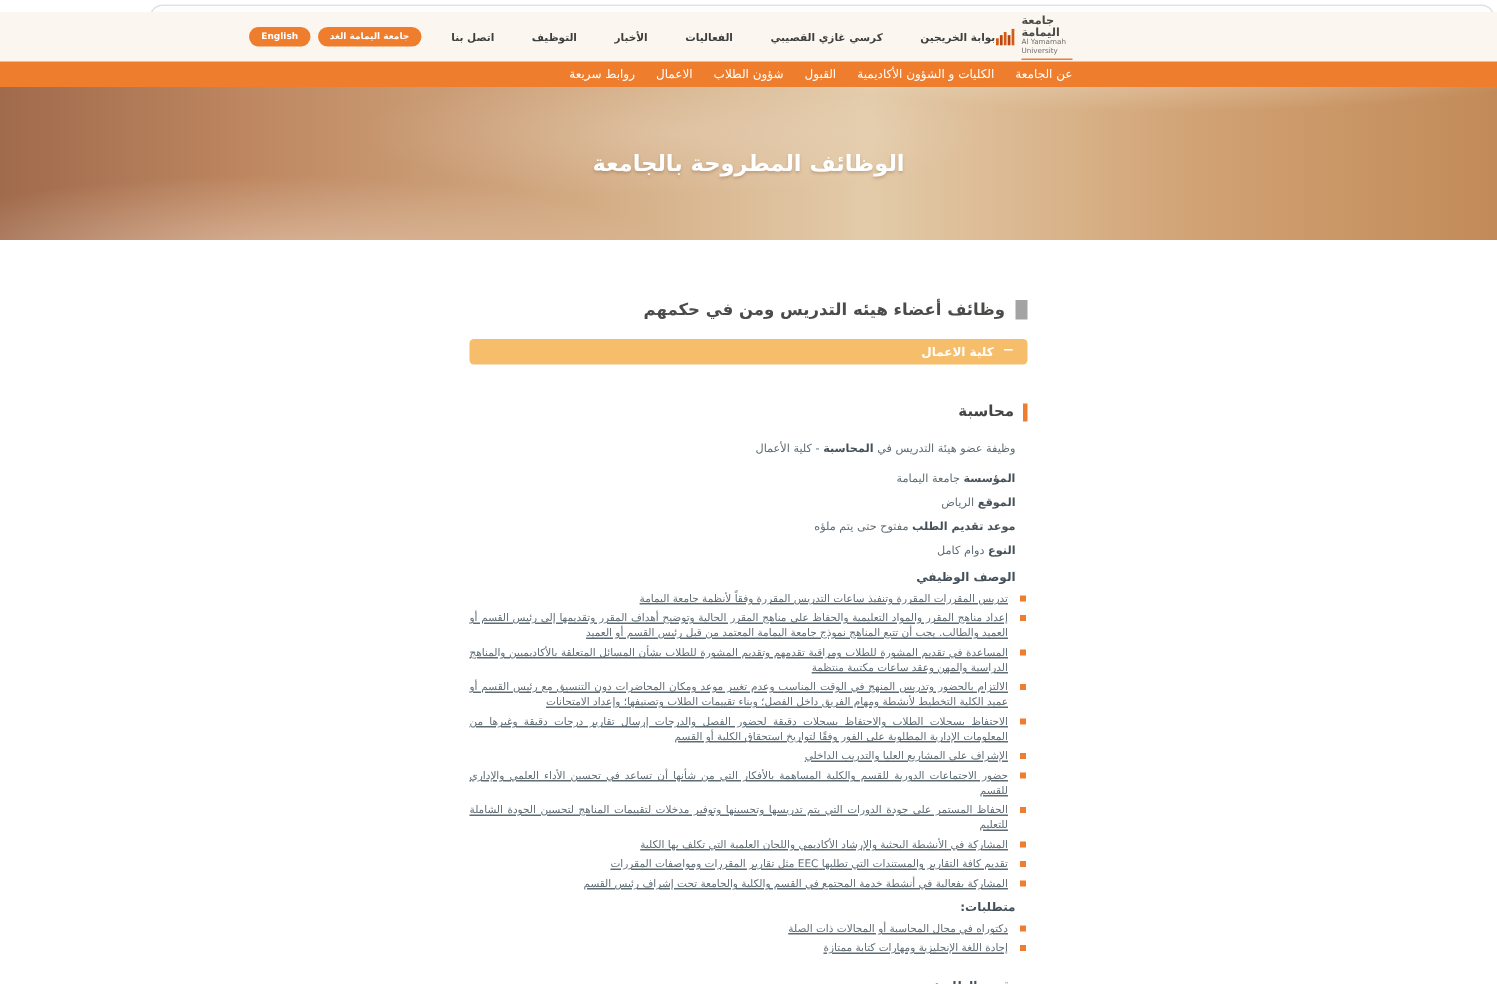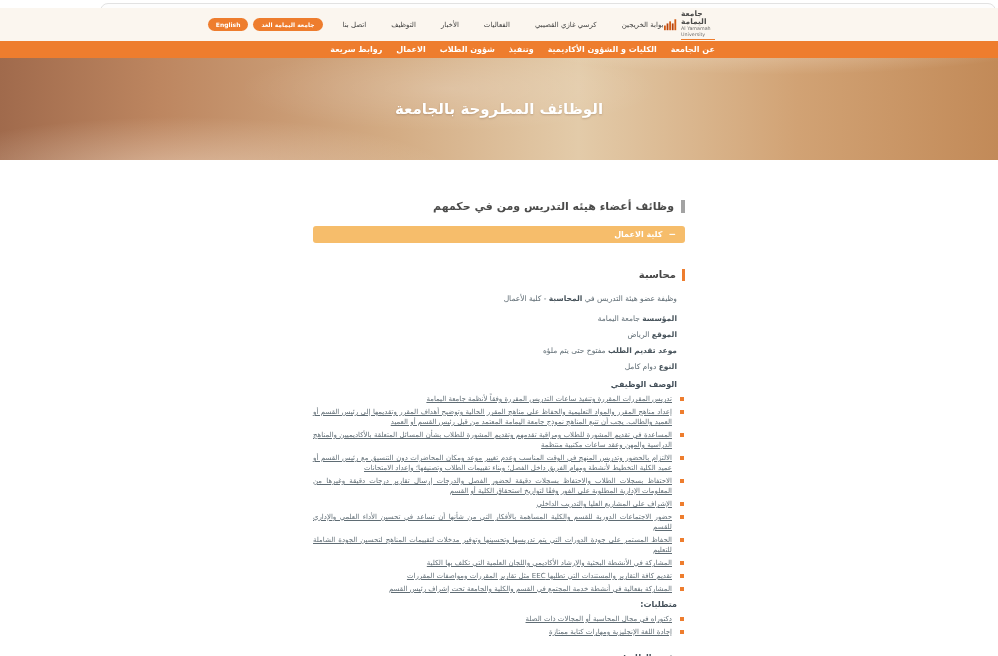--- a/index.html
+++ b/index.html
@@ -16,46 +16,46 @@
     border: 1px solid #e2e2e2; border-radius: 9px; background: #fdfdfd; }
 
   
   .topbar { background: #fbf6ef; height: 33px; display: flex; justify-content: center; align-items: center; }
   .topbar-inner { width: 432px; display: flex; align-items: center; justify-content: space-between; }
   .logo { display: flex; align-items: center; gap: 4px; direction: ltr; cursor: pointer; }
   .logo-text { text-align: left; }
   .logo-ar { font-size: 7.5px; font-weight: bold; color: #4b4b4a; line-height: 8px; }
   .logo-en { font-size: 4.8px; color: #6e6e6d; line-height: 6px; border-bottom: 1.5px solid #ee7d2e; padding-bottom: 1px; }
   .topbar-links { display: flex; gap: 5px; align-items: center; }
-  .toplink { font-size: 7px; font-weight: normal; color: #3e3e3d; text-decoration: none; white-space: nowrap; cursor: pointer; margin-left: 20px; }
+  .toplink { font-size: 7px; font-weight: bold; color: #3e3e3d; text-decoration: none; white-space: nowrap; cursor: pointer; margin-left: 20px; }
   .topbar-buttons { display: flex; gap: 5px; align-items: center; }
   .pill { background: #ee7d2e; color: #fff; border: none; border-radius: 8px;
     font-size: 6px; font-weight: bold; padding: 3px 8px; cursor: pointer; white-space: nowrap;
     font-family: "DejaVu Sans", sans-serif; }
 
   
   .mainnav { background: #ee7d2e; height: 17px; display: flex; justify-content: center; }
   .mainnav-inner { width: 432px; display: flex; align-items: center; gap: 14px; }
-  .navitem { color: #fff; font-size: 8px; font-weight: bold; text-decoration: none; white-space: nowrap; cursor: pointer; text-align: center; }
+  .navitem { color: #fff; font-size: 8px; font-weight: normal; text-decoration: none; white-space: nowrap; cursor: pointer; text-align: center; }
 
   
   .hero { height: 102px; display: flex; align-items: center; justify-content: center;
     background:
       radial-gradient(ellipse 420px 90px at 18% 115%, rgba(255,243,228,0.45), transparent 65%),
       radial-gradient(ellipse 500px 70px at 78% -25%, rgba(255,248,238,0.5), transparent 60%),
       radial-gradient(ellipse 300px 60px at 45% 30%, rgba(255,255,255,0.18), transparent 70%),
       linear-gradient(90deg, #a06a4c 0%, #bd8660 16%, #d4ad85 40%, #e3cba9 58%, #d1a274 80%, #c28a58 100%);
   }
   .hero-title { margin: 0; color: #ffffff; font-size: 15px; font-weight: bold;
     text-shadow: 0 1px 2px rgba(90,50,20,0.25); }
 
   
   .content { width: 372px; margin: 0 auto; text-align: right; }
   .page-heading { margin: 40px 0 0; font-size: 11px; font-weight: bold; color: #4b4b4a;
-    border-right: 4px solid #a3a3a3; padding-right: 7px; line-height: 13px; }
+    border-right: 8px solid #a3a3a3; padding-right: 7px; line-height: 13px; }
   .accordion { margin-top: 13px; background: #f6bd6b; border-radius: 3px; height: 17px;
     display: flex; align-items: center; gap: 6px; padding: 0 9px; cursor: pointer; }
   .accordion .minus { color: #fff; font-size: 9px; font-weight: bold; line-height: 1; }
   .accordion .acc-label { color: #fff; font-size: 8px; font-weight: bold; }
 
   .job-title { margin: 26px 0 0; font-size: 10px; font-weight: bold; color: #454545;
     border-right: 3px solid #ee7d2e; padding-right: 6px; line-height: 12px; }
 
   .job-summary { margin: 13px 0 11px; padding-right: 8px; font-size: 7.5px; color: #5f6c74; line-height: 9px; }
   .job-summary b { color: #46525a; }
@@ -125,21 +125,21 @@
     </div>
   </header>
 
   <nav class="mainnav">
     <div class="mainnav-inner">
 
         <a class="navitem">عن الجامعة</a>
 
         <a class="navitem">الكليات و الشؤون الأكاديمية</a>
 
-        <a class="navitem">وتنفيذ</a>
+        <a class="navitem">القبول</a>
 
         <a class="navitem">شؤون الطلاب</a>
 
         <a class="navitem">الاعمال</a>
 
         <a class="navitem">روابط سريعة</a>
       </div>
   </nav>
 
   <section class="hero">

